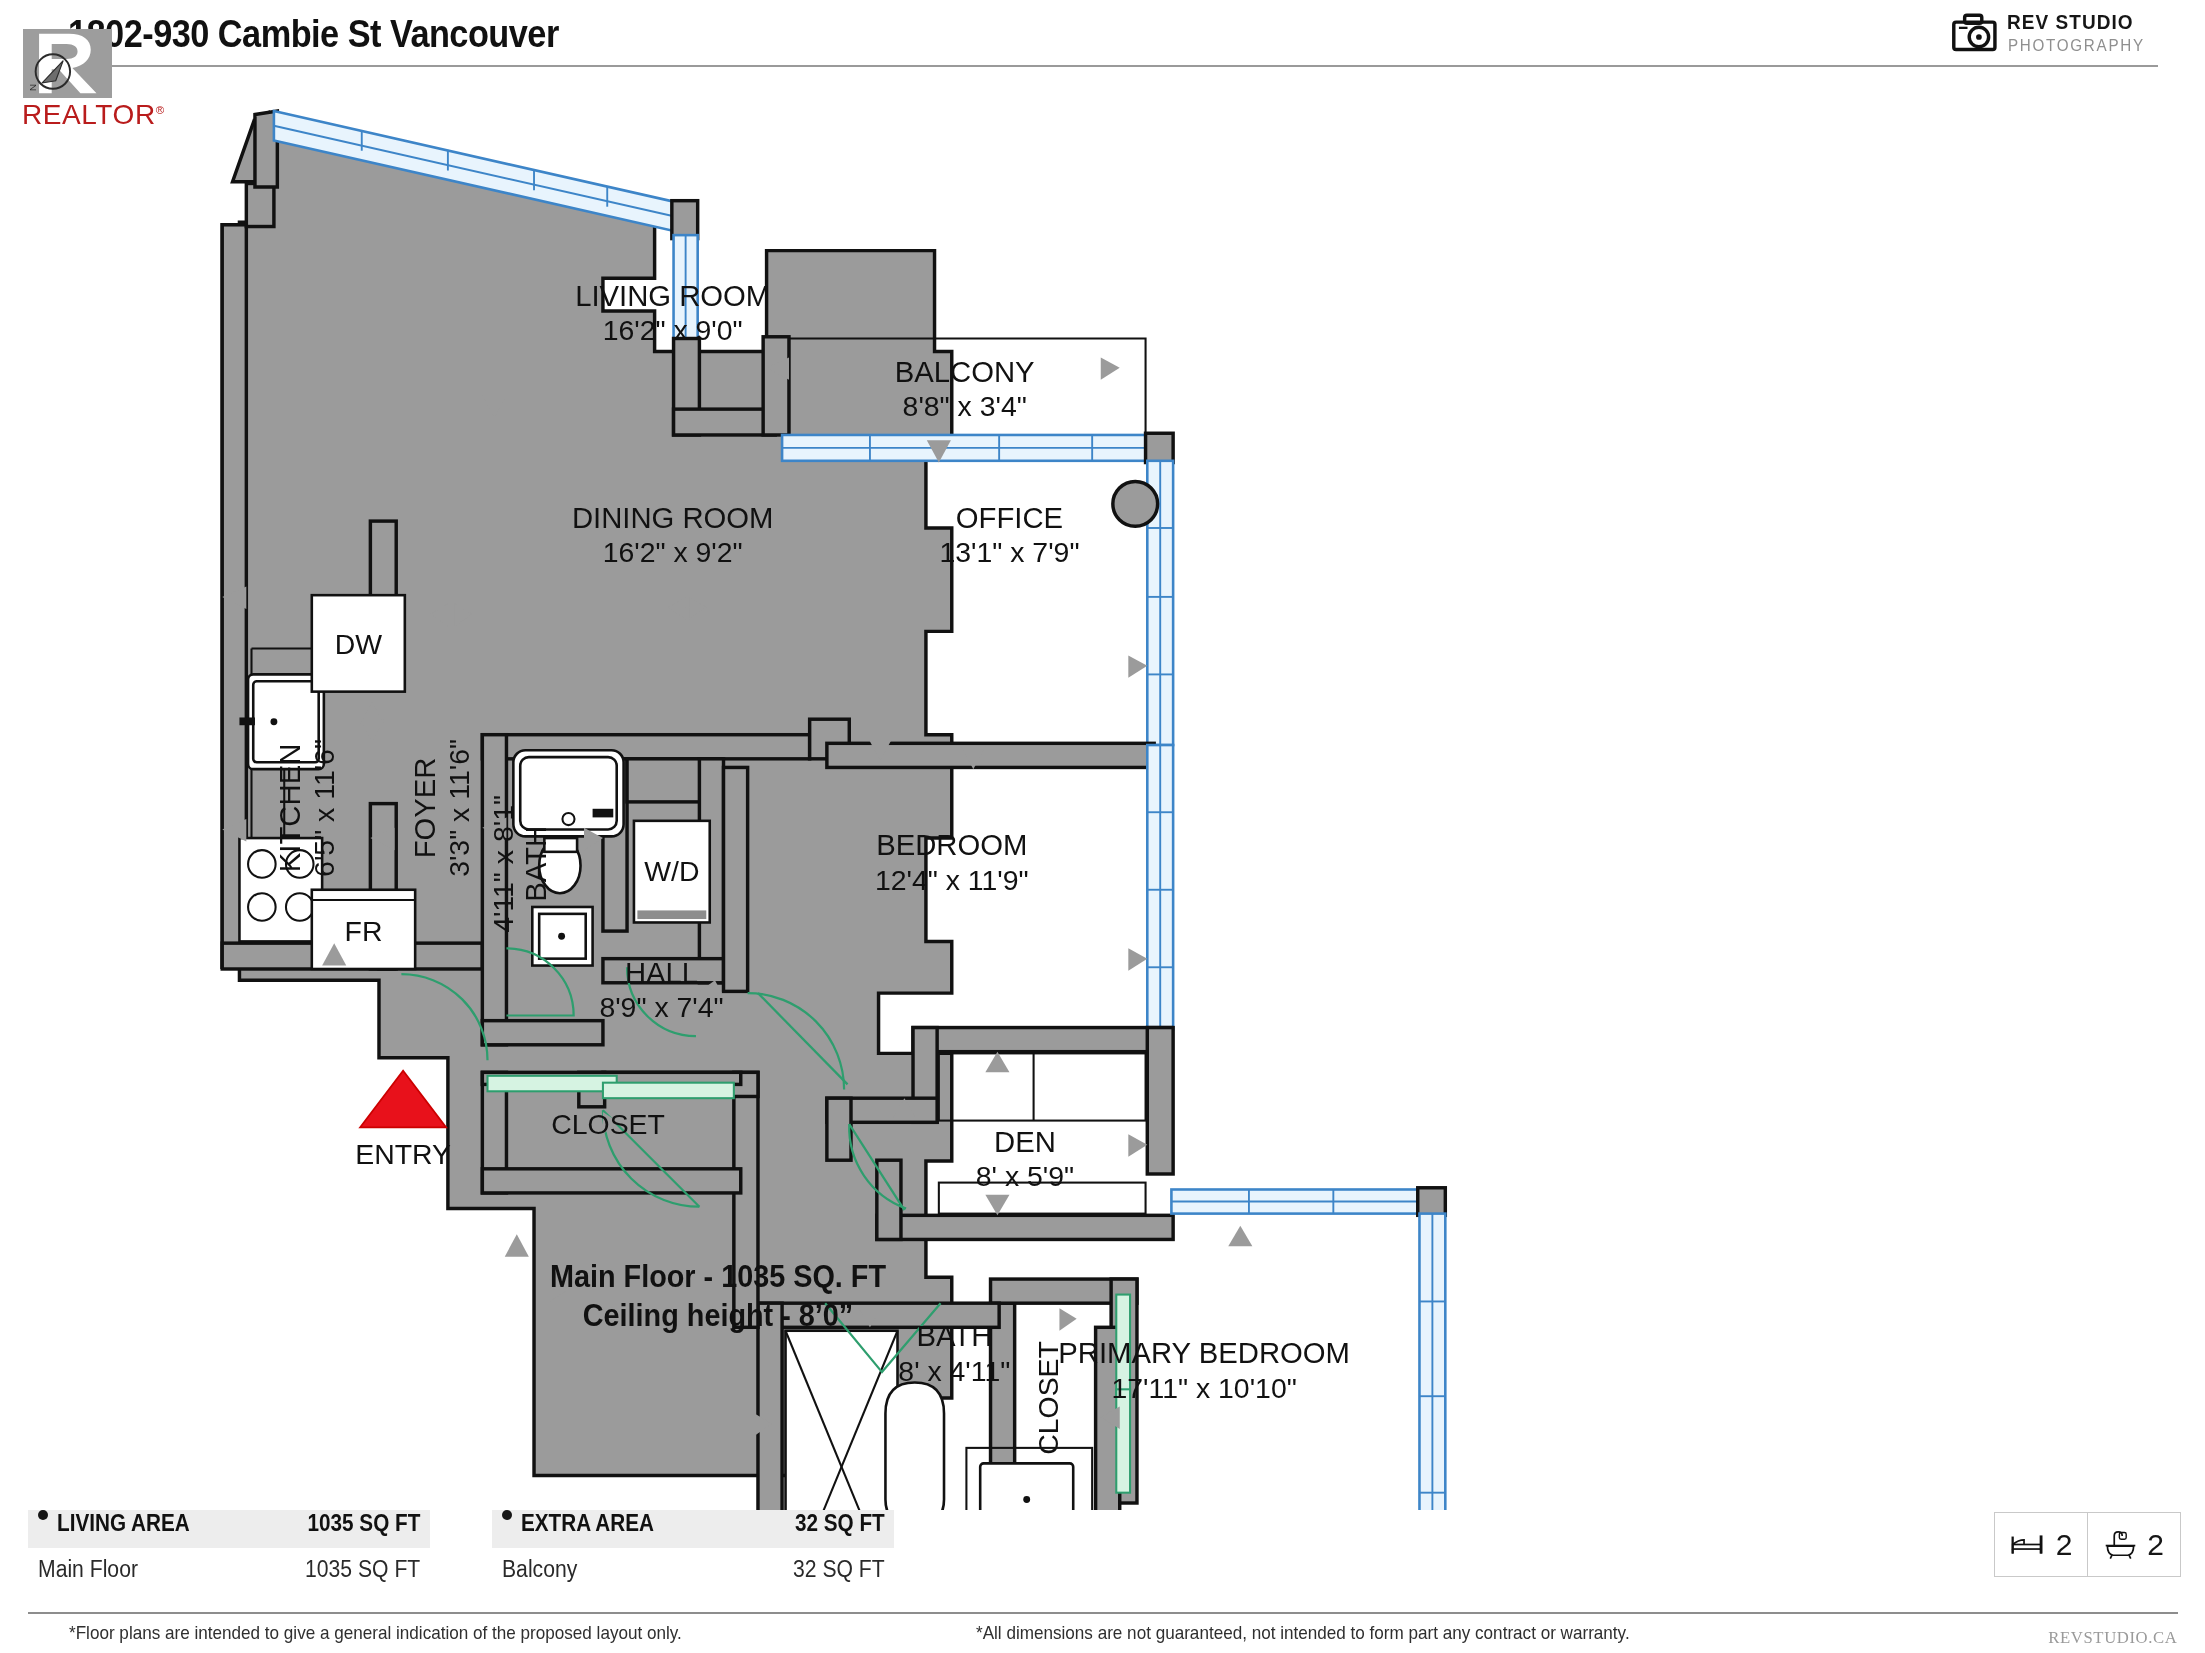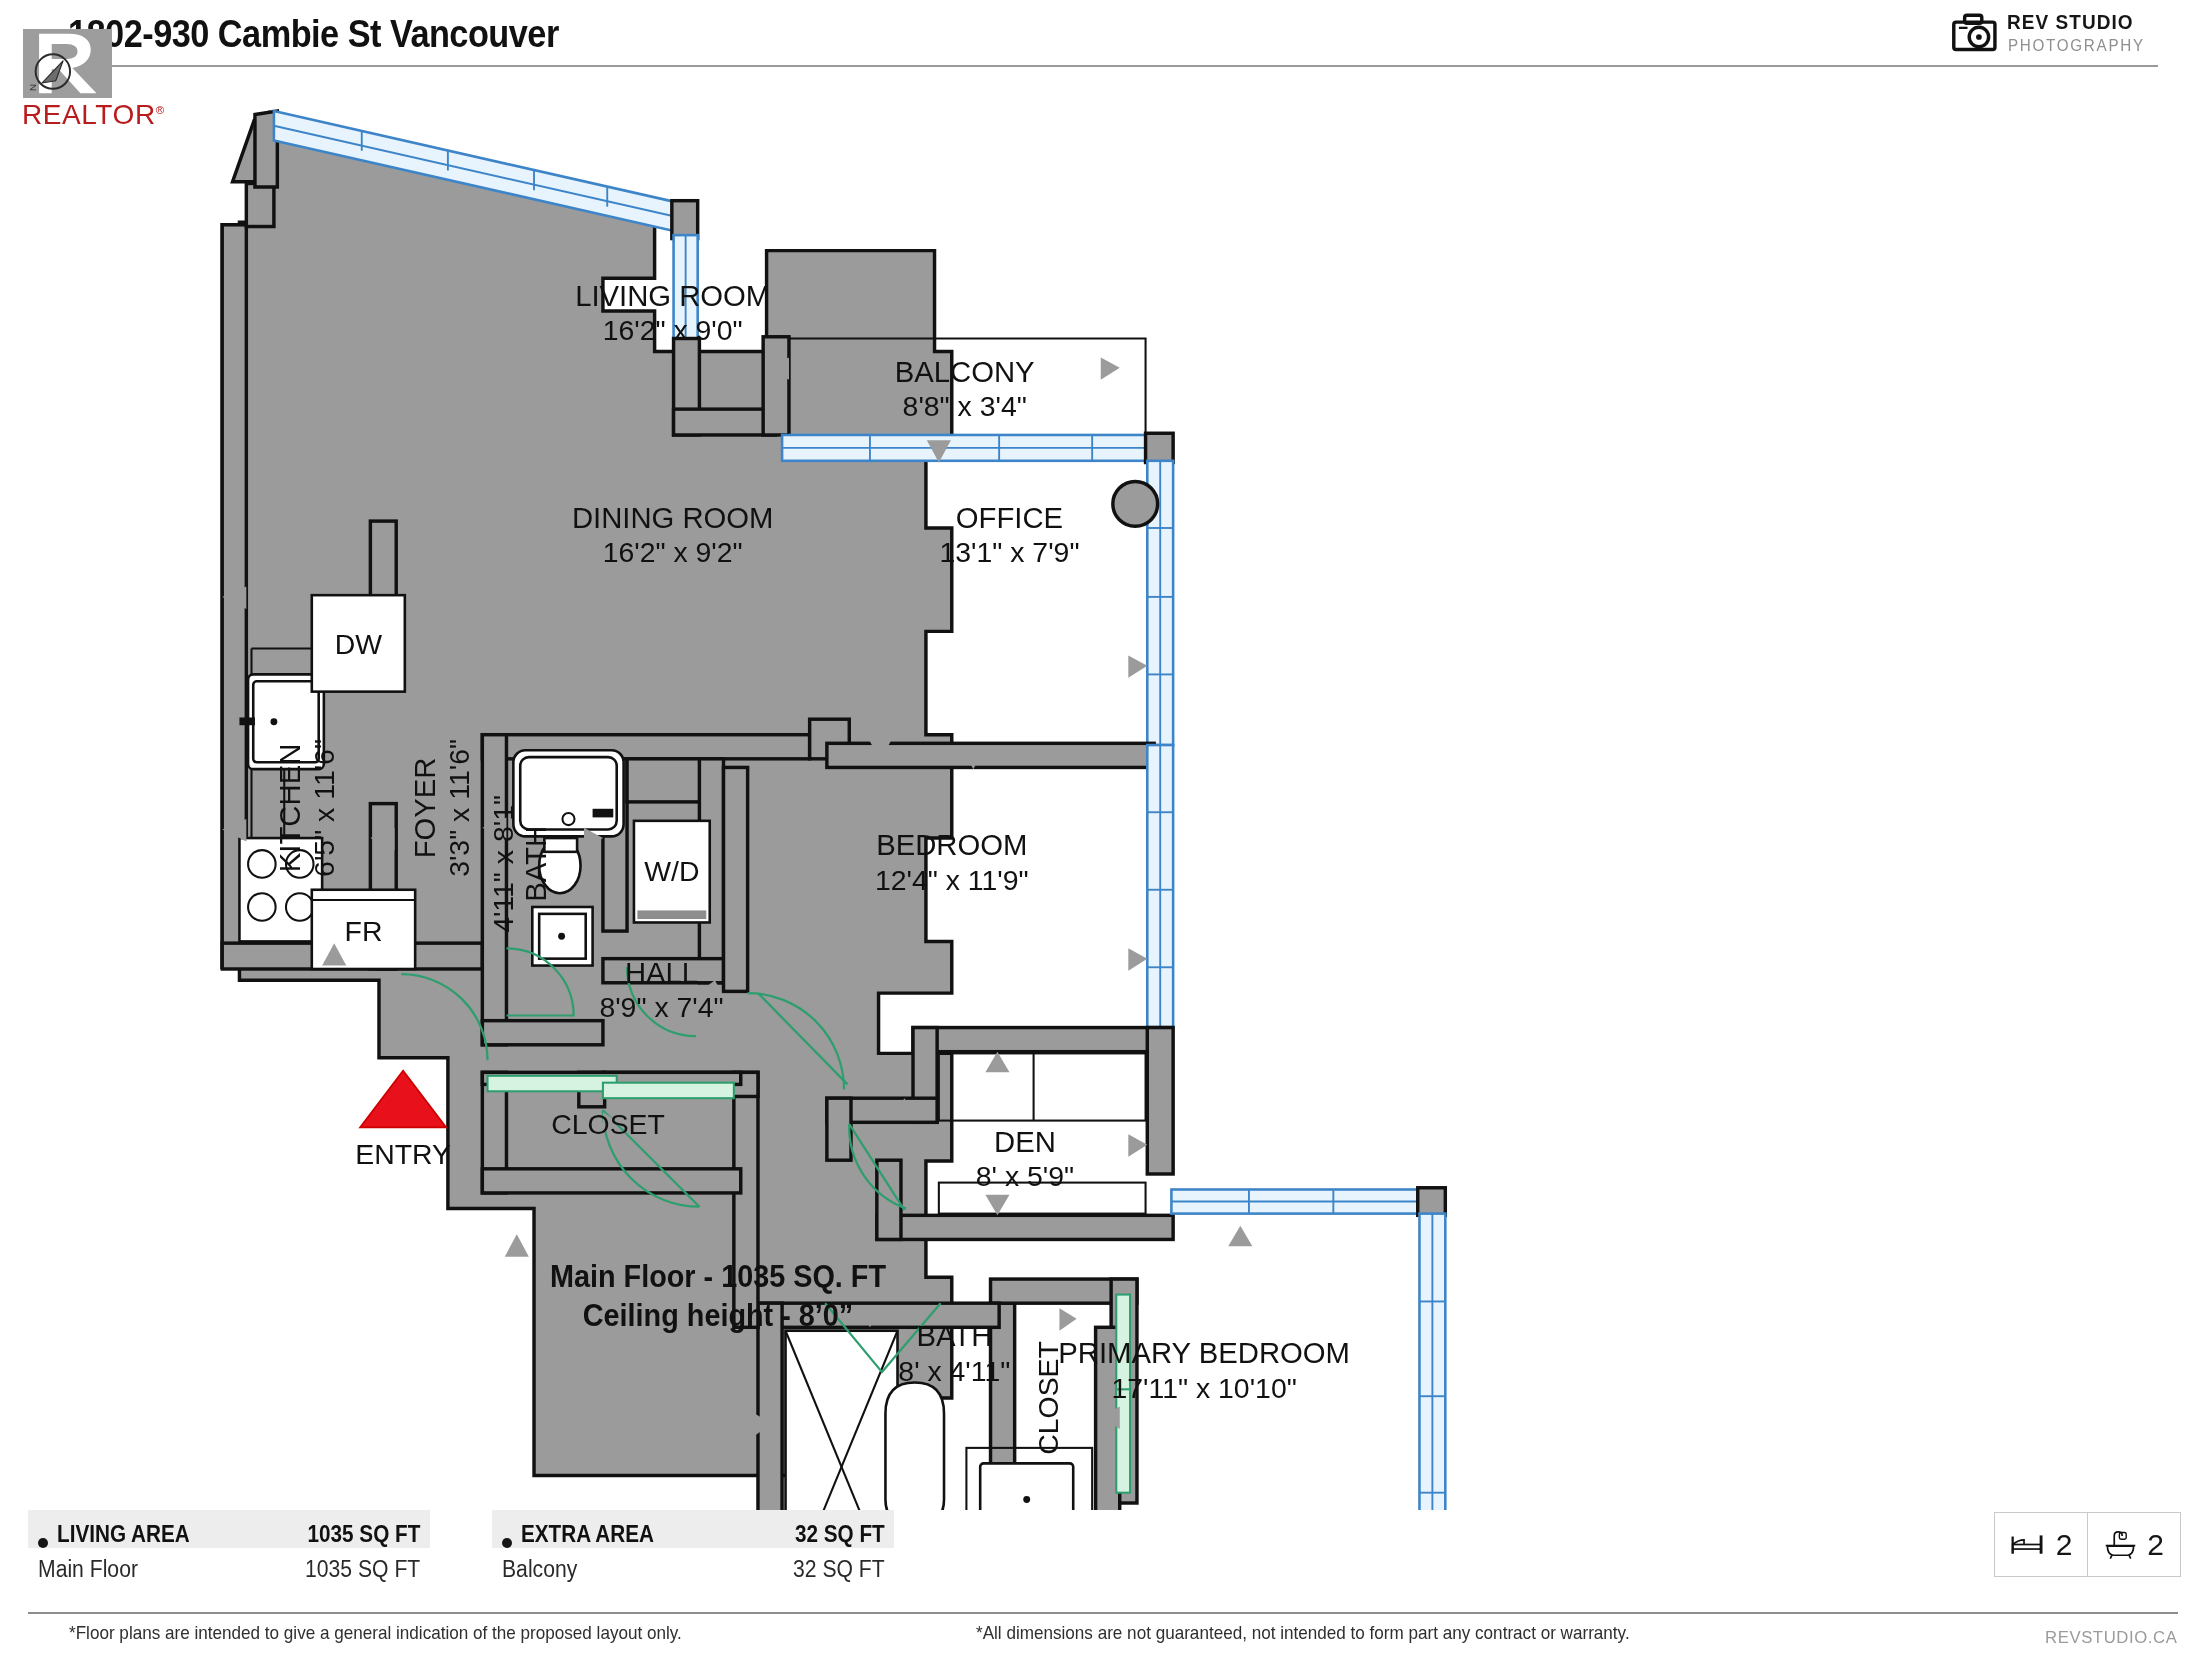--- a/index.html
+++ b/index.html
@@ -38,21 +38,21 @@
   .entry-lbl{font-family:"Liberation Sans",sans-serif;font-size:33px;fill:#111;text-anchor:middle;}
 
   
   #floorinfo{position:absolute;left:494px;top:1177px;width:448px;text-align:center;
      font-family:"Liberation Sans",sans-serif;font-weight:bold;font-size:32px;line-height:1.22;color:#111;
      transform:scaleX(.9);transform-origin:center top;}
 
   
   #bottom{position:absolute;left:0;top:1510px;width:2205px;height:144px;}
   .sumtable{position:absolute;top:0;width:402px;}
-  .sum-head{display:flex;align-items:flex-end;background:#ededed;height:38px;padding:0 9.2px 0 10.3px;box-sizing:border-box;}
+  .sum-head{display:flex;align-items:flex-start;background:#ededed;height:38px;padding:0 9.2px 0 10.3px;box-sizing:border-box;}
   .sum-dot{width:9.8px;height:9.8px;border-radius:50%;background:#161616;margin-right:9.2px;flex:0 0 auto;}
   .sum-head-label{font-weight:bold;font-size:23px;color:#111;font-family:"Liberation Sans",sans-serif;
        transform:scaleX(.9);transform-origin:left center;white-space:nowrap;}
   .sum-head-val{margin-left:auto;font-weight:bold;font-size:23px;color:#111;font-family:"Liberation Sans",sans-serif;
        transform:scaleX(.9);transform-origin:right center;white-space:nowrap;}
   .sum-row{display:flex;align-items:center;height:42px;padding:0 9.2px 0 10.3px;box-sizing:border-box;gap:8px;}
   .sum-row-label{font-size:23px;color:#2a2a2a;font-family:"Liberation Sans",sans-serif;
        transform:scaleX(.92);transform-origin:left center;white-space:nowrap;}
   .sum-row-val{margin-left:auto;font-size:23px;color:#2a2a2a;font-family:"Liberation Sans",sans-serif;
        transform:scaleX(.92);transform-origin:right center;white-space:nowrap;}
@@ -62,21 +62,21 @@
   .badge{display:flex;align-items:center;justify-content:center;width:92px;height:100%;gap:10.3px;}
   .badge + .badge{border-left:1.1px solid #c9c9c9;}
   .badge-num{font-size:30px;color:#161616;font-family:"Liberation Sans",sans-serif;}
 
   #bottom-rule{position:absolute;left:27.6px;top:102px;width:2150px;height:1.7px;background:#8d8d8d;}
   .disc{position:absolute;top:112px;font-size:19px;color:#2f2f2f;font-family:"Liberation Sans",sans-serif;
         transform:scaleX(.9);transform-origin:left top;white-space:nowrap;}
   #disc-left{left:69px;}
   #disc-right{left:976px;}
   #rev-url{position:absolute;right:27.6px;top:118px;font-size:16.7px;letter-spacing:0.6px;color:#9a9a9a;
-        font-family:Liberation Sans, sans-serif;}
+        font-family:Liberation Serif, serif;}
 </style>
 </head>
 <body>
 
 <div id="header">
 
   <div id="title">1802-930 Cambie St Vancouver</div>
   <div id="header-rule"></div>
 
   <div id="realtor-logo">

